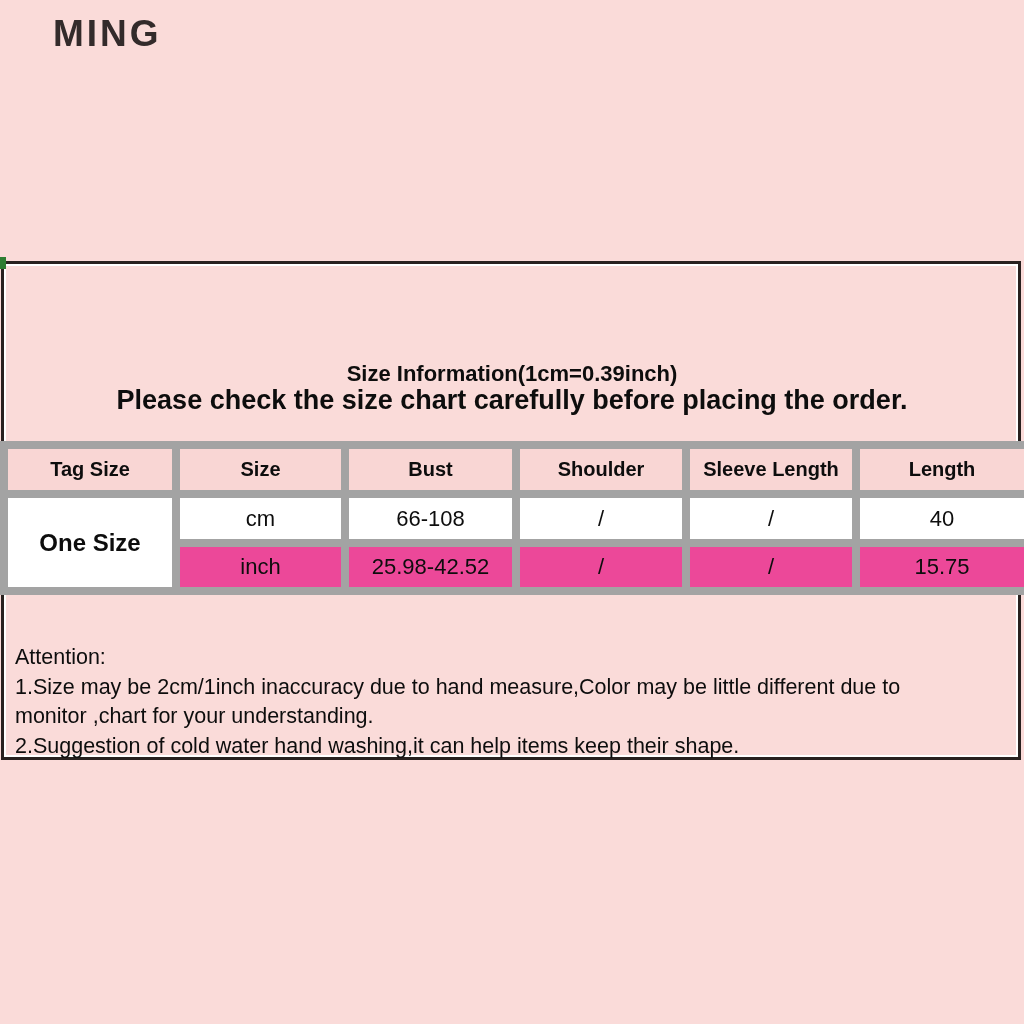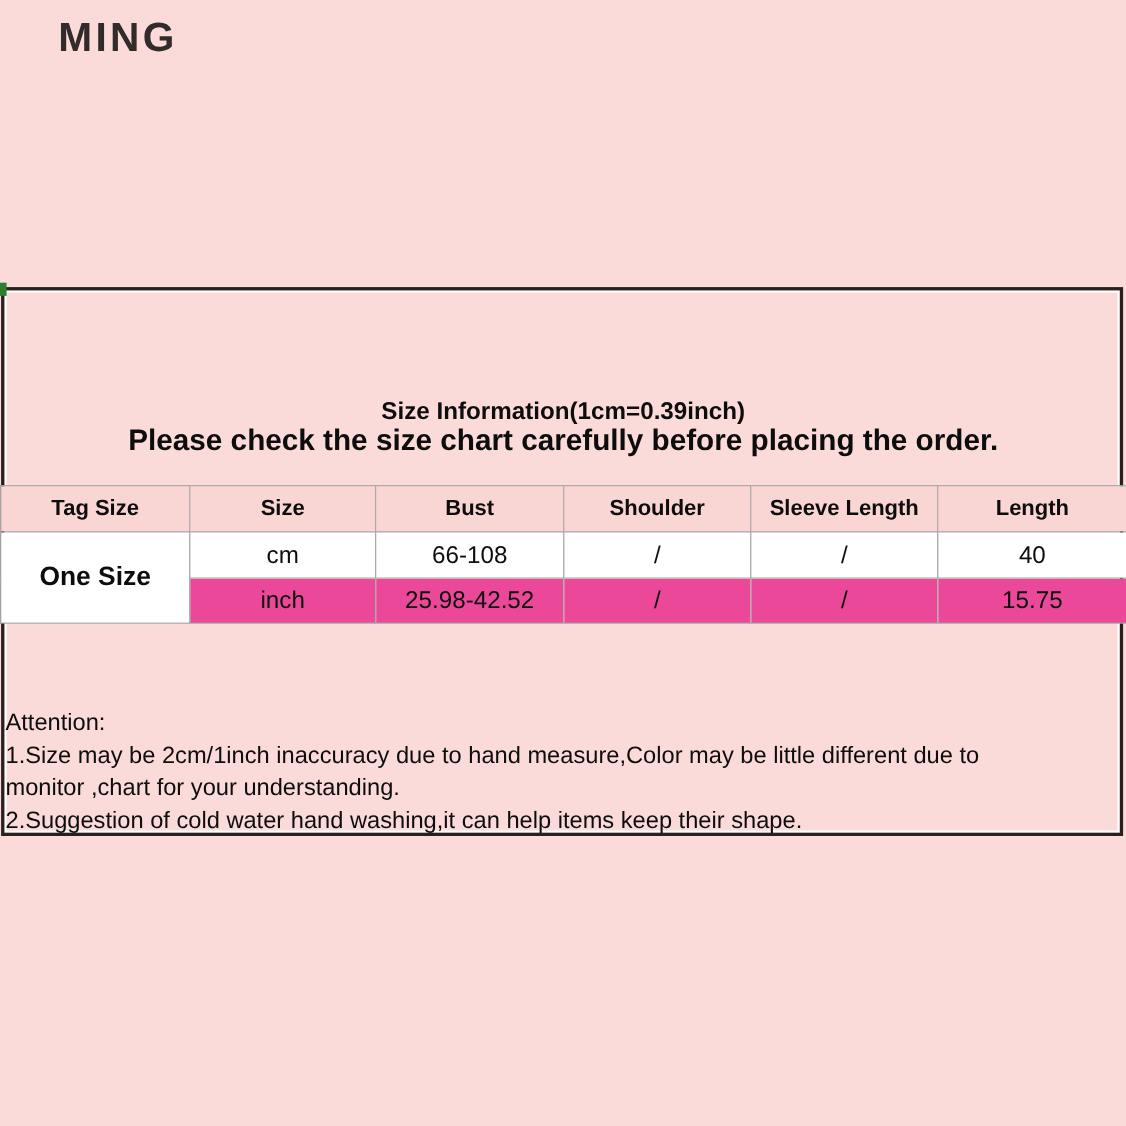--- a/index.html
+++ b/index.html
@@ -65,21 +65,21 @@
     position: absolute;
     top: 441px;
     left: 0;
     width: 1024px;
     border-collapse: collapse;
     table-layout: fixed;
     font-size: 22px;
   }
   .size-table th,
   .size-table td {
-    border: 1px solid #a3a3a3;
+    border: 8px solid #a3a3a3;
     text-align: center;
     vertical-align: middle;
     padding: 0;
     overflow: hidden;
     margin-top: 21px;
   }
   .size-table th {
     background: #f9d6d4;
     font-size: 20px;
     font-weight: bold;
@@ -88,21 +88,21 @@
   .size-table tr.row-cm td { background: #ffffff; height: 41px; }
   .size-table tr.row-inch td { background: #ec4899; height: 40px; }
   .size-table td.tag-cell {
     background: #ffffff;
     font-weight: bold;
     font-size: 24px;
     text-align: center;
   }
   .attention {
     position: absolute;
-    left: 5px;
+    left: 15px;
     top: 643px;
     font-size: 21.5px;
     line-height: 29.6px;
   }
 </style>
 </head>
 <body>
 
 <div class="canvas">
 

